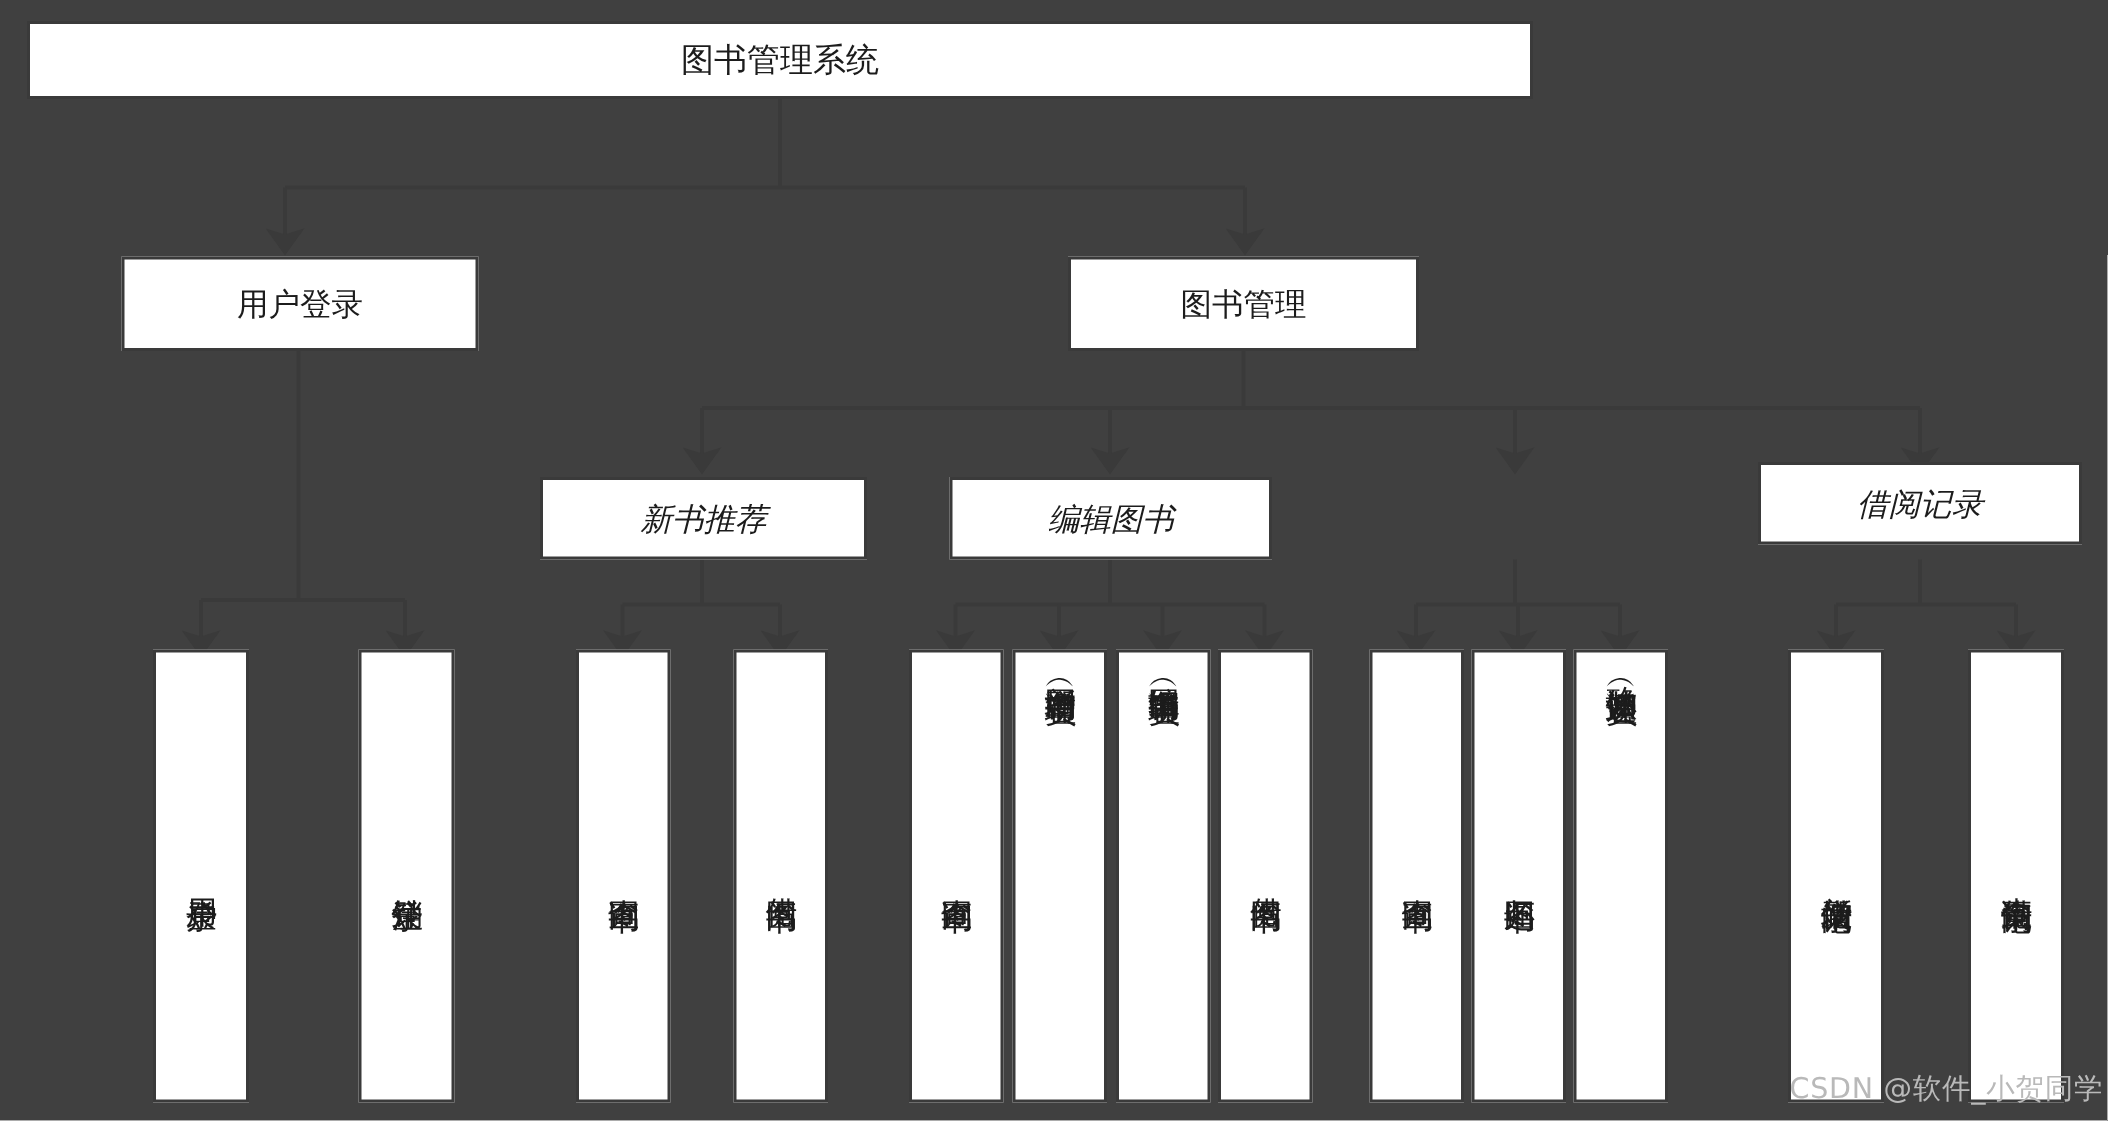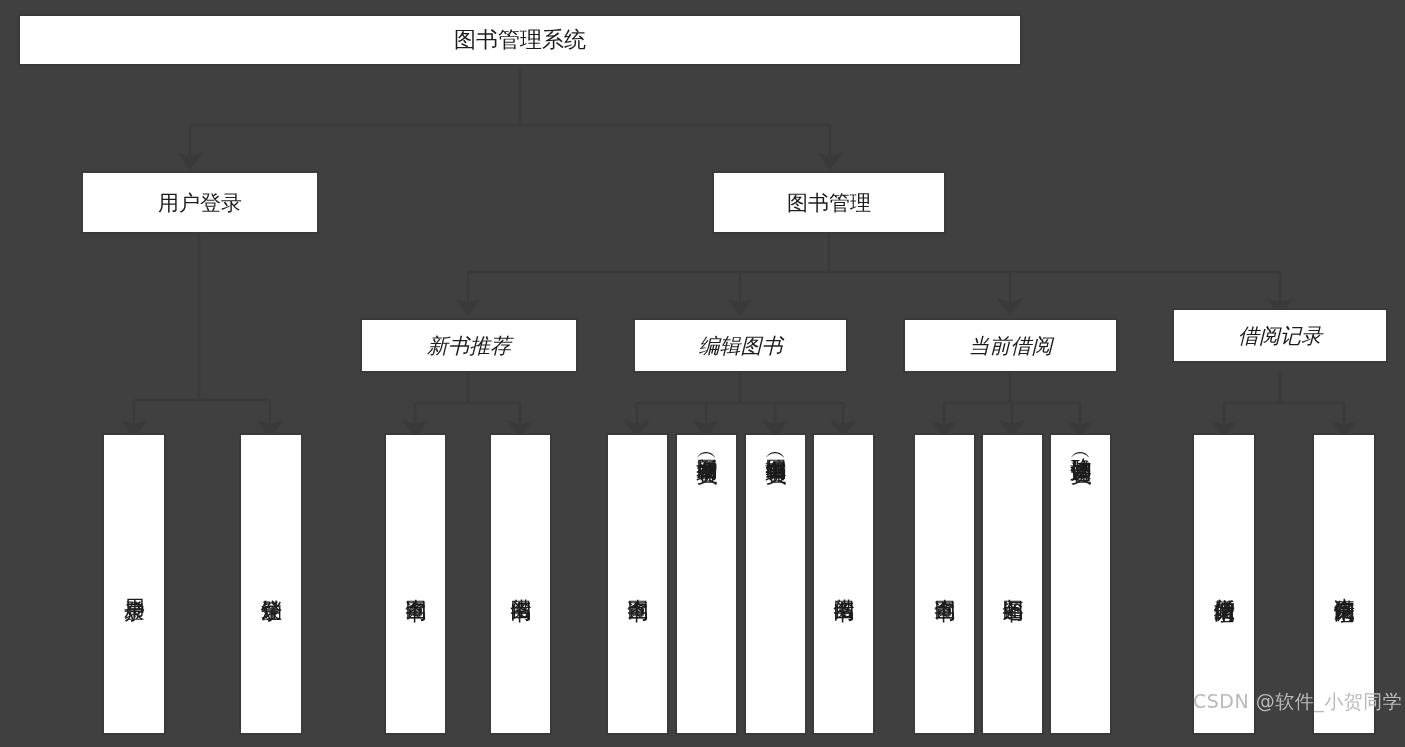--- a/index.html
+++ b/index.html
@@ -67,21 +67,21 @@
   }
   .leaf.center-label {
     align-items: center;
   }
   .leaf.top-label {
     align-items: flex-start;
   }
   .watermark {
     position: absolute;
     left: 1193px;
-    top: 689px;
+    top: 713px;
     font-size: 19px;
     color: #b9b9b9;
     white-space: nowrap;
     letter-spacing: 0.5px;
   }
 </style>
 </head>
 <body>
 
 <div id="canvas">
@@ -146,23 +146,20 @@
   <div class="node tier2" style="left:712px; top:171px; width:234px; height:63px;">
     <span>图书管理</span>
   </div>
 
   <div class="node tier3" style="left:360px; top:318px; width:218px; height:55px;">
     <span>新书推荐</span>
   </div>
   <div class="node tier3" style="left:633px; top:318px; width:215px; height:55px;">
     <span>编辑图书</span>
   </div>
-  <div class="node tier3" style="left:903px; top:318px; width:215px; height:55px;">
-    <span>当前借阅</span>
-  </div>
   <div class="node tier3" style="left:1172px; top:308px; width:216px; height:55px;">
     <span>借阅记录</span>
   </div>
 
   <div class="leaf center-label" style="left:102px; top:433px; width:64px; height:302px;">
     <span class="vtext">用户登录</span>
   </div>
   <div class="leaf center-label" style="left:239px; top:433px; width:64px; height:302px;">
     <span class="vtext">注销登录</span>
   </div>

